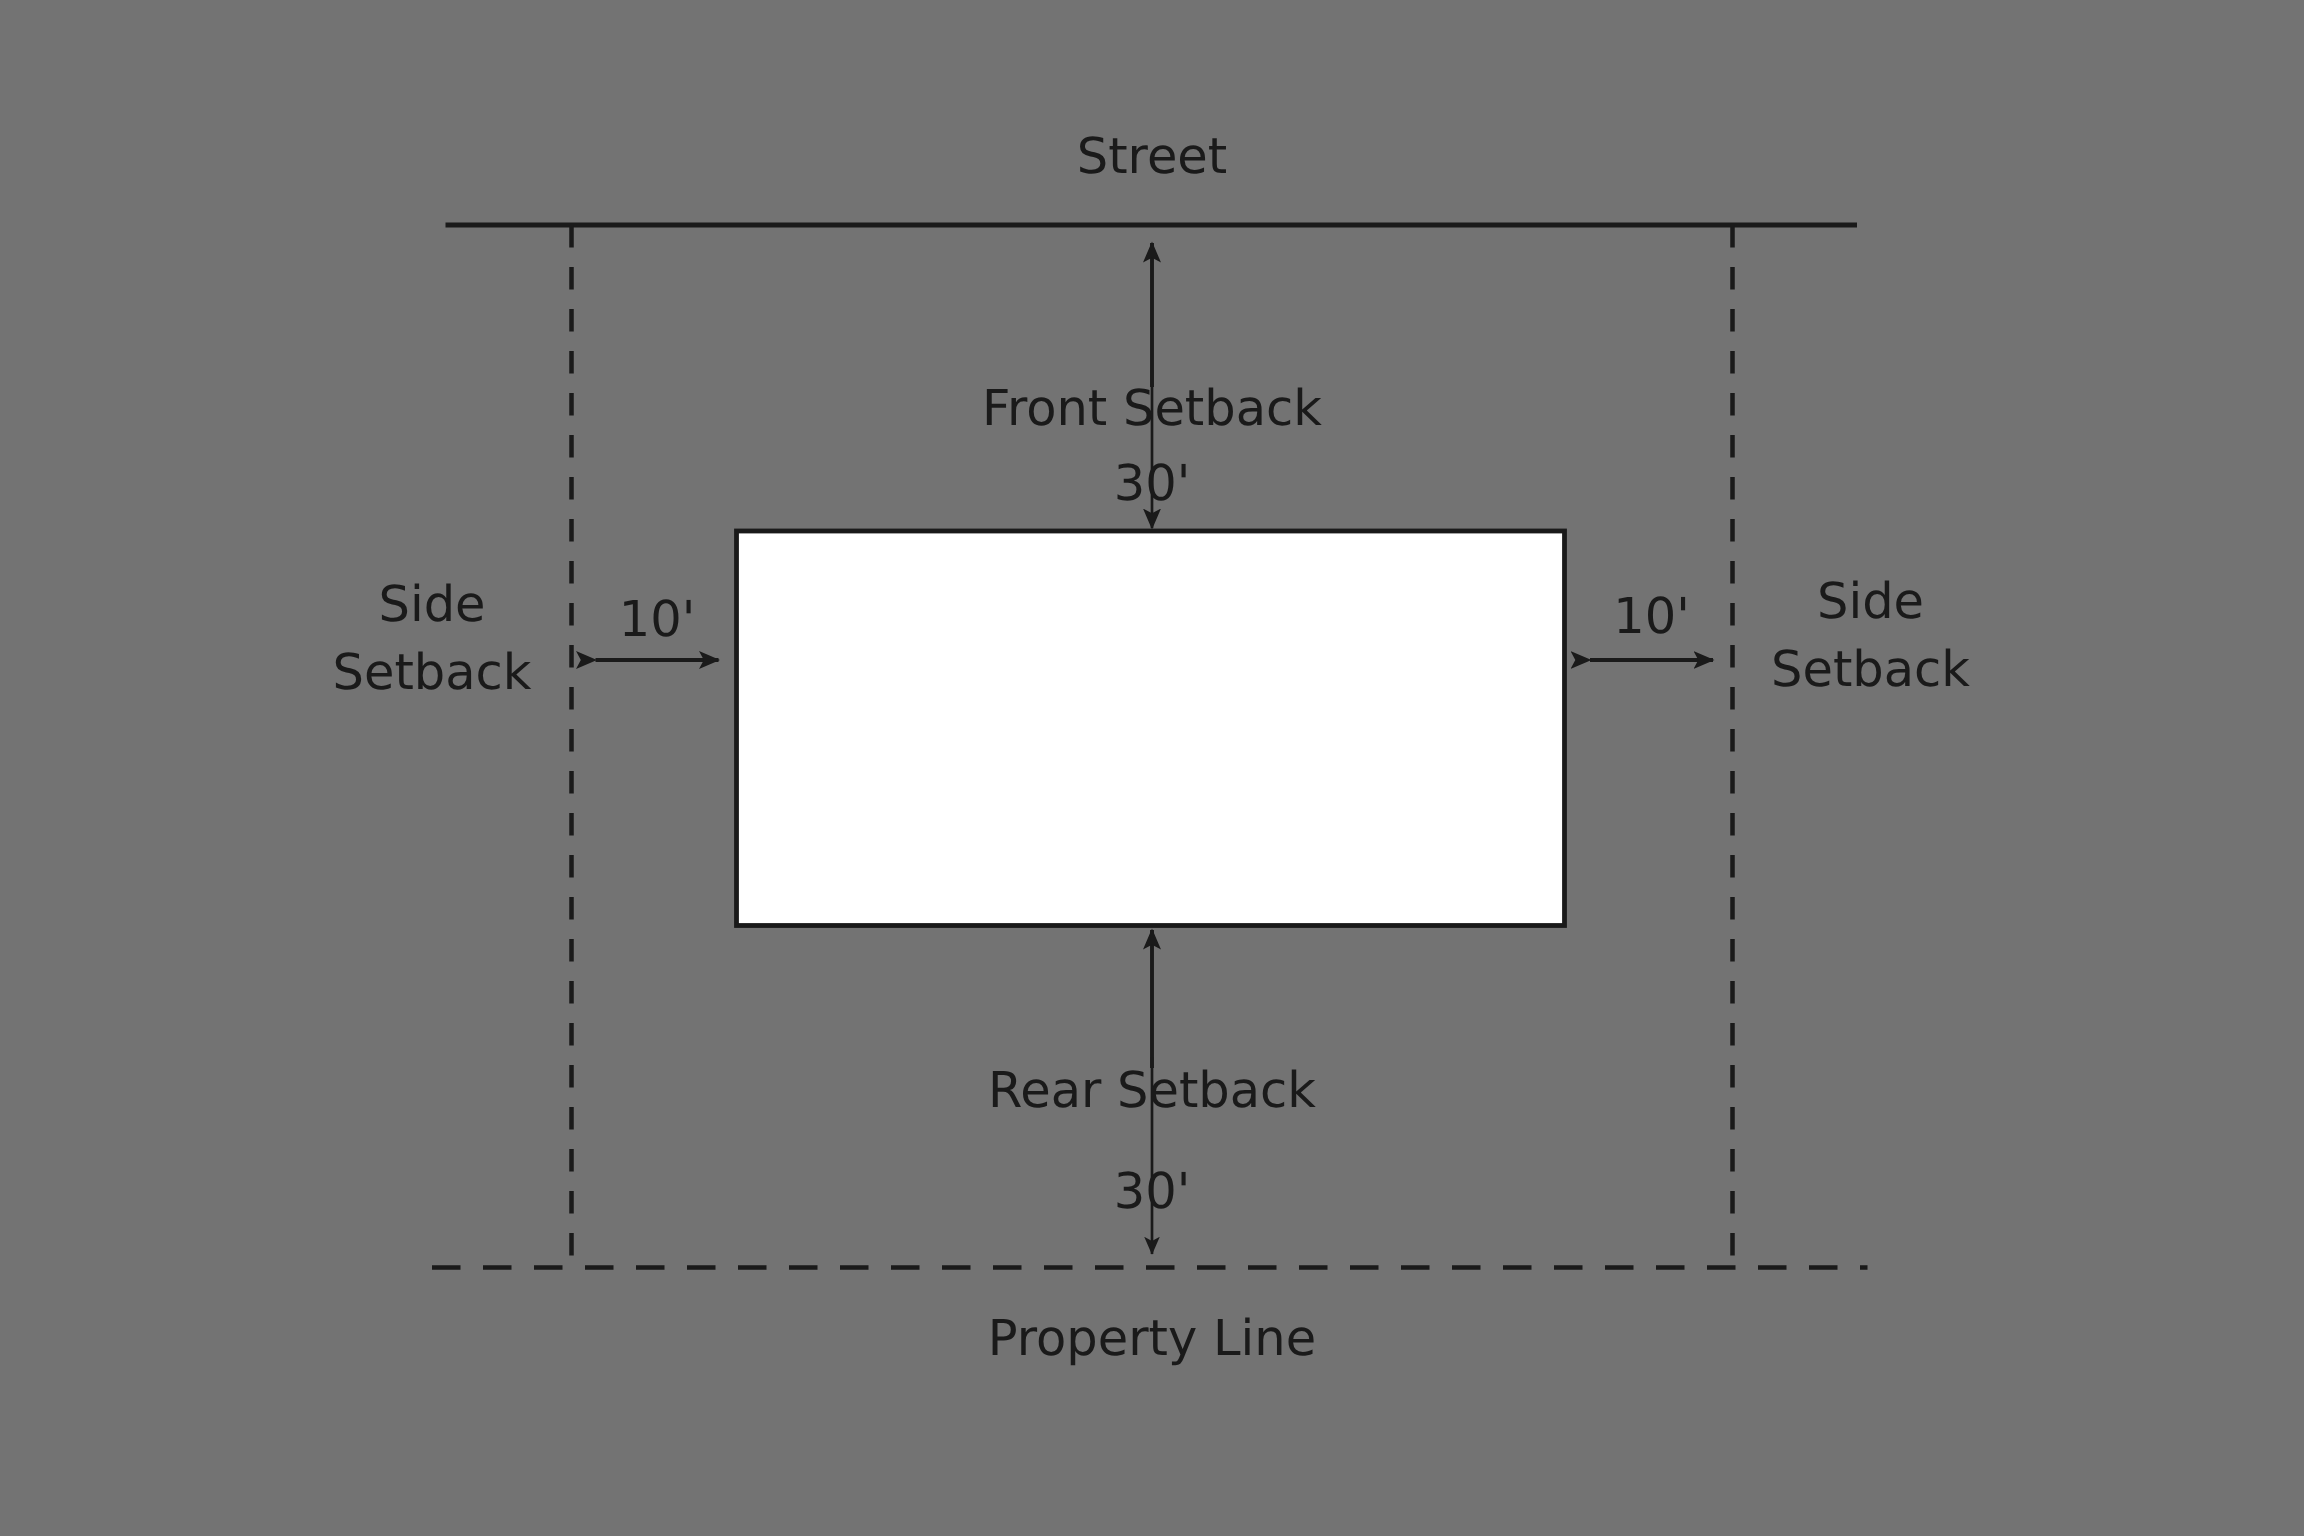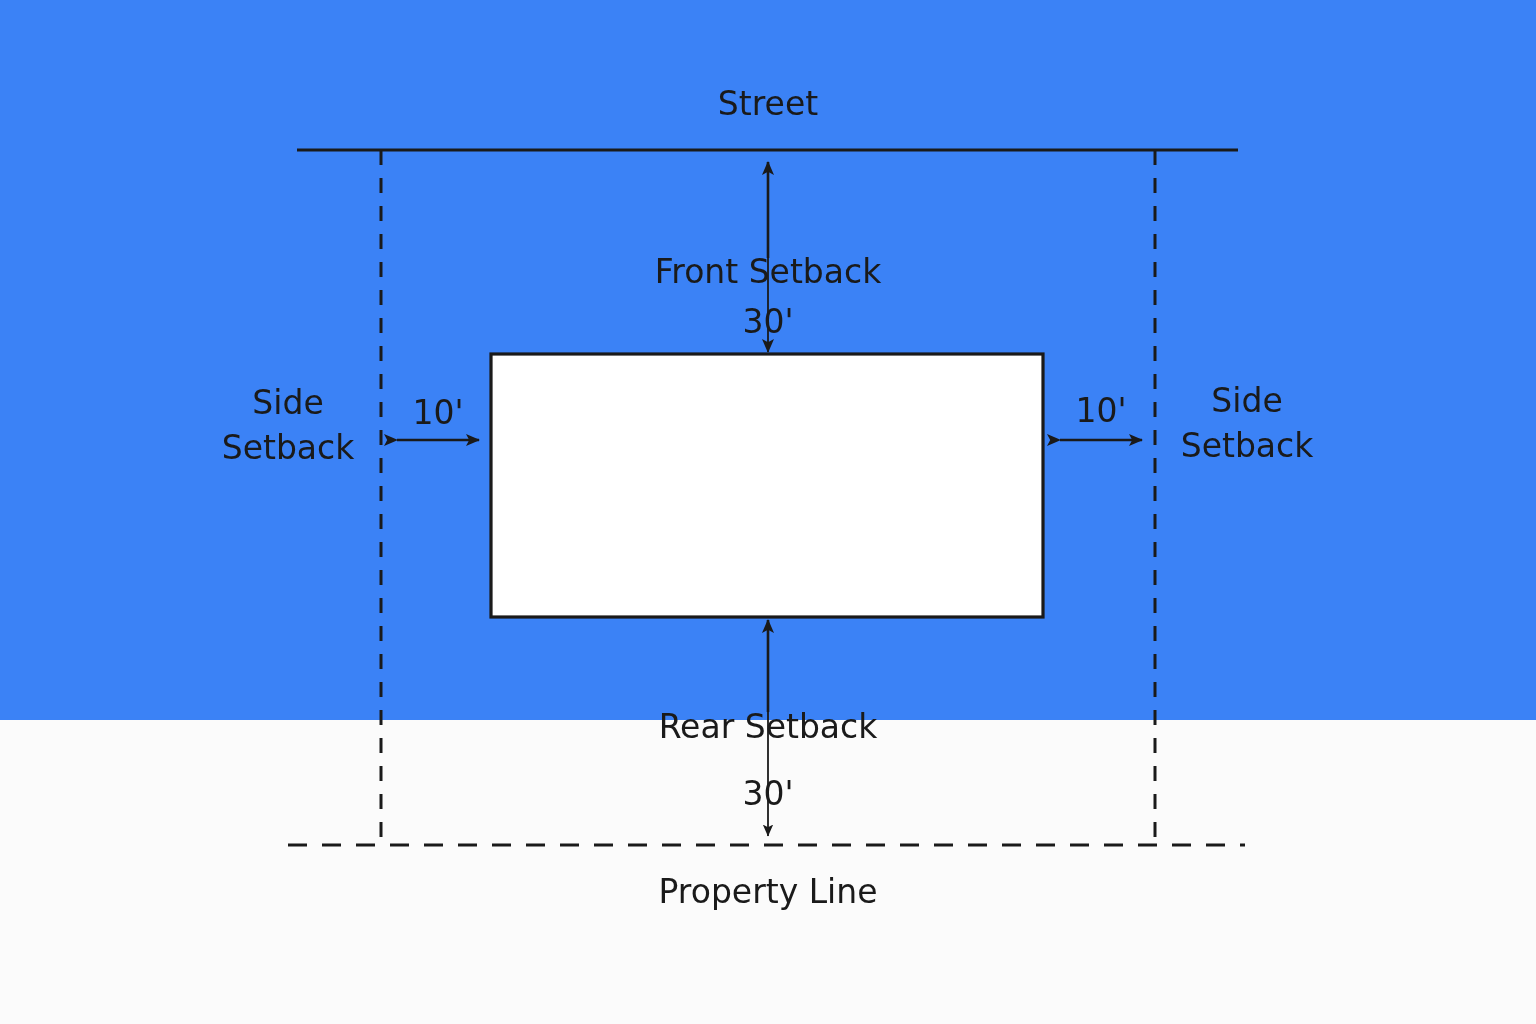--- a/index.html
+++ b/index.html
@@ -10,22 +10,22 @@
   }
   body {
     width: 1536px;
     height: 1024px;
     overflow: hidden;
     font-family: "DejaVu Sans", "Liberation Sans", sans-serif;
   }
   #diagram-root {
     position: relative;
     width: 1536px;
-    height: 720px;
-    background: #3b82f6;
+    height: 1024px;
+    background: #737373;
   }
   #diagram-svg {
     position: absolute;
     top: 0;
     left: 0;
     width: 1536px;
     height: 1024px;
     display: block;
   }
   .diagram-label {

